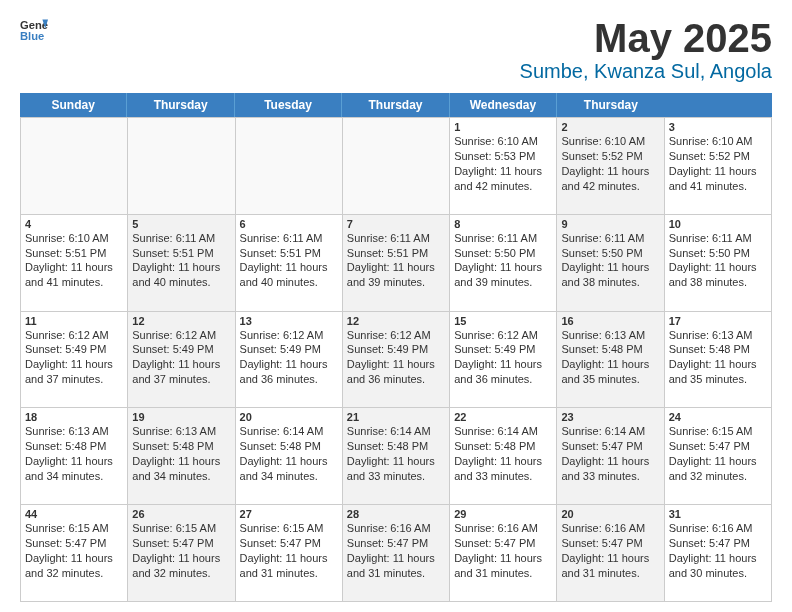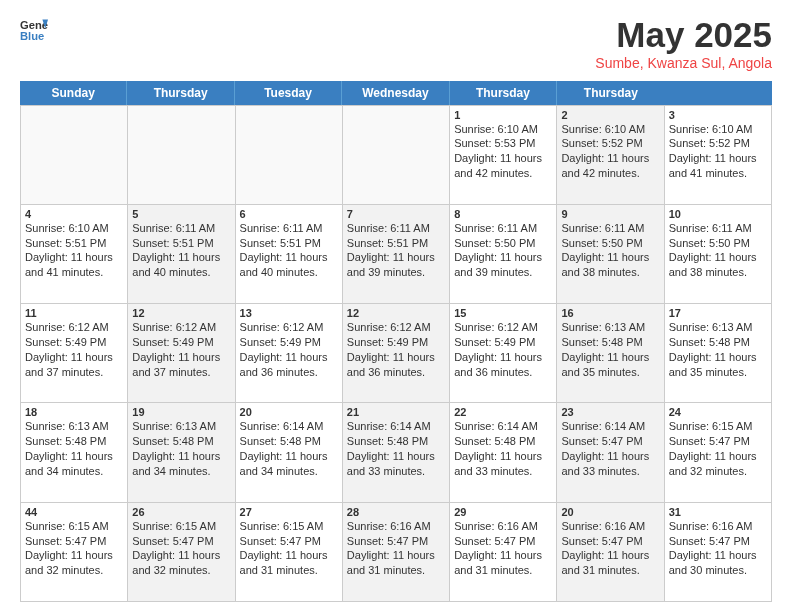--- a/index.html
+++ b/index.html
@@ -29,28 +29,28 @@
       gap: 4px;
     }
     .logo-icon {
       width: 28px;
       height: 28px;
     }
     .title-block {
       text-align: right;
     }
     .month-title {
-      font-size: 35px;
+      font-size: 40px;
       font-weight: bold;
       color: #333;
       line-height: 1.1;
     }
     .location {
-      font-size: 14px;
-      color: #ef4444;
+      font-size: 20px;
+      color: #0369a1;
     }
     .calendar {
       flex: 1;
       display: flex;
       flex-direction: column;
     }
     .cal-header {
       display: grid;
       grid-template-columns: repeat(7, 1fr);
       background: #3a7fc1;
@@ -116,22 +116,22 @@
       <div class="month-title">May 2025</div>
       <div class="location">Sumbe, Kwanza Sul, Angola</div>
     </div>
   </div>
 
   <div class="calendar">
     <div class="cal-header">
     <div class="cal-header-cell">Sunday</div>
         <div class="cal-header-cell">Thursday</div>
         <div class="cal-header-cell">Tuesday</div>
+        <div class="cal-header-cell">Thursday</div>
         <div class="cal-header-cell">Wednesday</div>
-        <div class="cal-header-cell">Thursday</div>
         <div class="cal-header-cell">Thursday</div>
       </div>
     <div class="cal-body">
     <div class="cal-week">
           <div class="cal-cell empty"></div>
           <div class="cal-cell empty"></div>
           <div class="cal-cell empty"></div>
           <div class="cal-cell empty"></div>
           <div class="cal-cell">
             <div class="day-num">1</div>

